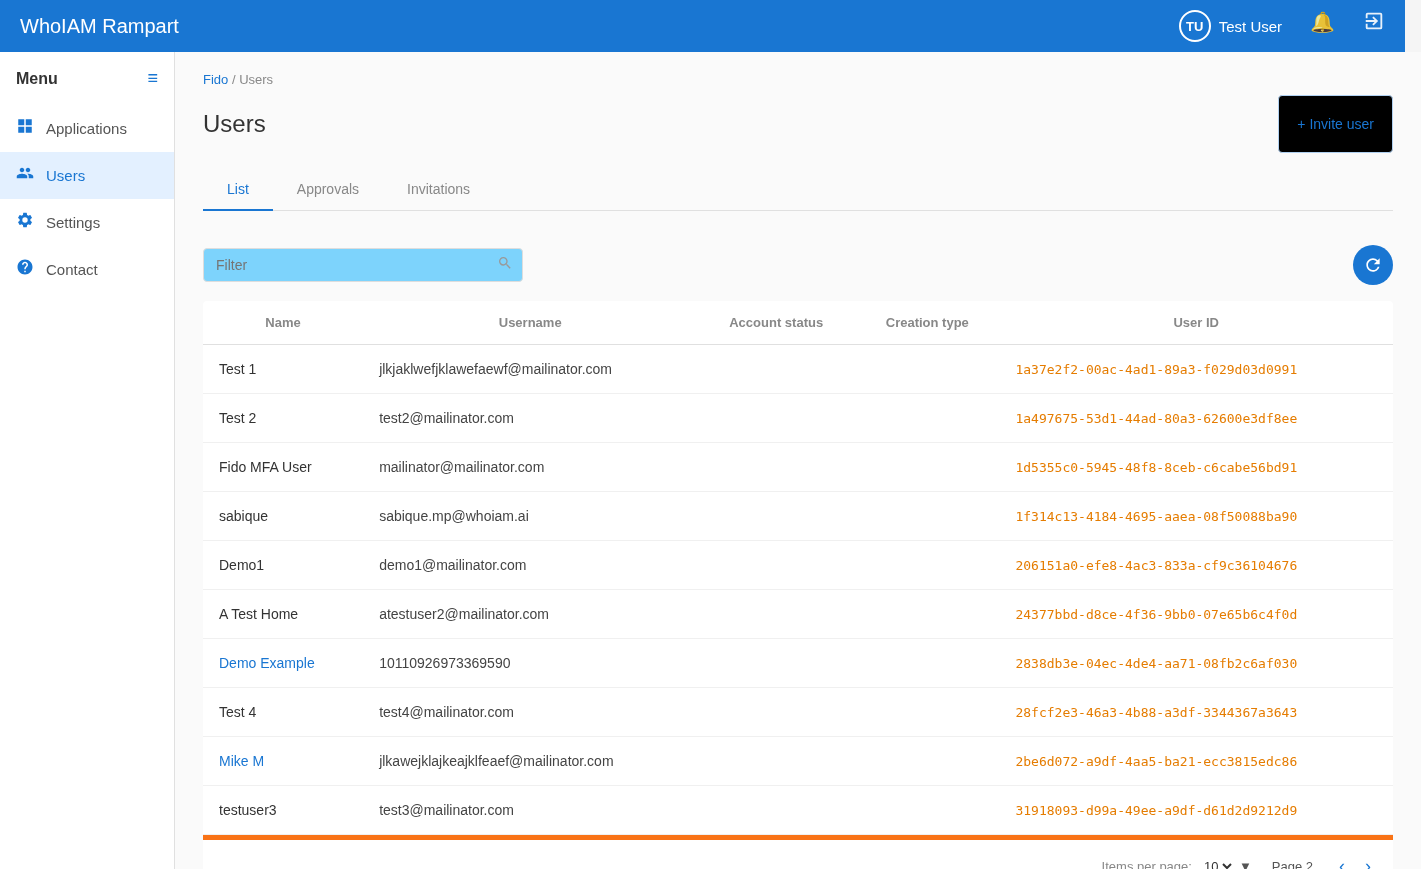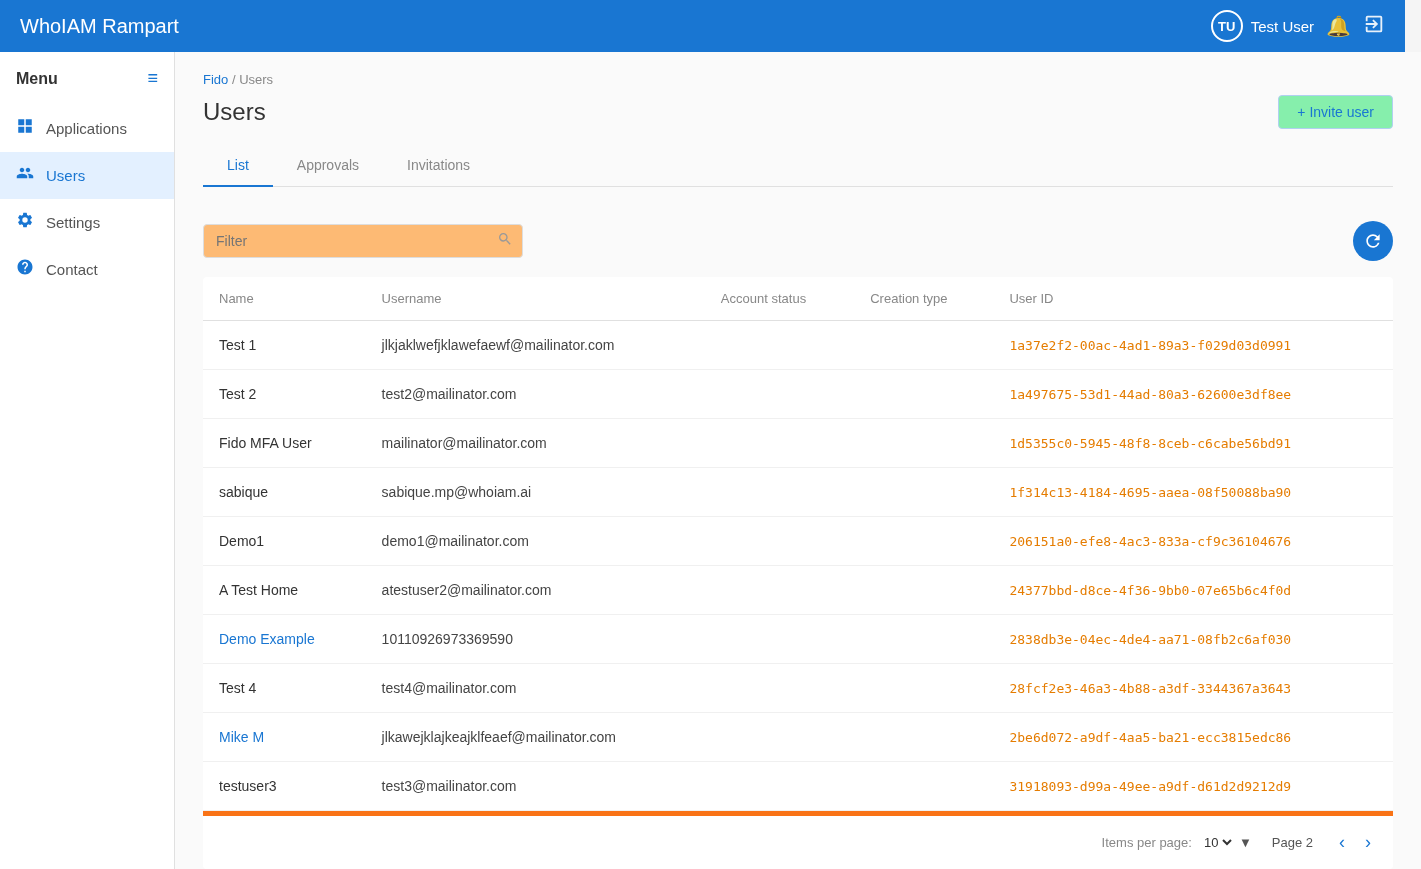--- a/index.html
+++ b/index.html
@@ -12,21 +12,21 @@
       height: 52px;
       display: flex;
       align-items: center;
       padding: 0 20px;
       justify-content: space-between;
       position: fixed;
       top: 0; left: 0; right: 16px;
       z-index: 100;
     }
     .header-title { font-size: 20px; font-weight: 500; }
-    .header-right { display: flex; align-items: center; gap: 12px; }
+    .header-right { display: flex; gap: 28px; }
     .header-user { display: flex; align-items: center; gap: 8px; }
     .header-avatar {
       width: 32px; height: 32px; border-radius: 50%;
       border: 2px solid white;
       display: flex; align-items: center; justify-content: center;
       font-size: 13px; font-weight: bold;
     }
     .header-username { font-size: 15px; }
     .header-icon { font-size: 20px; cursor: pointer; opacity: 0.9; }
 
@@ -67,24 +67,24 @@
 
     
     .breadcrumb { font-size: 13px; color: #888; margin-bottom: 8px; }
     .breadcrumb a { color: #1976d2; text-decoration: none; }
     .breadcrumb span { color: #888; }
 
     
     .page-header { display: flex; align-items: center; justify-content: space-between; margin-bottom: 16px; }
     .page-title { font-size: 24px; font-weight: 400; color: #333; }
     .invite-btn {
-      background: #86efac; color: #1976d2;
+      background: #000000; color: #1976d2;
       border: 1px solid #b0d0f0;
       border-radius: 4px;
-      padding: 8px 18px;
+      padding: 20px 18px;
       font-size: 14px;
       cursor: pointer;
       display: flex; align-items: center; gap: 6px;
       font-weight: 500;
     }
 
     
     .tabs { display: flex; border-bottom: 1px solid #e0e0e0; margin-bottom: 18px; }
     .tab {
       padding: 12px 24px;
@@ -105,21 +105,21 @@
       position: relative;
       width: 320px;
     }
     .filter-input {
       width: 100%;
       padding: 8px 36px 8px 12px;
       border: 1px solid #ddd;
       border-radius: 4px;
       font-size: 14px;
       outline: none;
-      background: #fdba74;
+      background: #7dd3fc;
     }
     .filter-search-icon {
       position: absolute; right: 10px; top: 50%; transform: translateY(-50%);
       color: #999; font-size: 16px;
     }
     .refresh-btn {
       width: 40px; height: 40px;
       background: #1976d2;
       border-radius: 50%;
       border: none;
@@ -128,22 +128,22 @@
       color: white;
       font-size: 18px;
     }
 
     
     .table-container { background: white; border-radius: 4px; overflow: hidden; }
     table { width: 100%; border-collapse: collapse; }
     thead tr { border-bottom: 1px solid #e0e0e0; }
     thead th {
       padding: 14px 16px;
-      text-align: left;
-      font-weight: 400;
+      text-align: center;
+      font-weight: 700;
       color: #888;
       font-size: 13px;
     }
     tbody tr { border-bottom: 1px solid #f0f0f0; }
     tbody td { padding: 16px 16px; font-size: 14px; }
     .td-name { color: #333; }
     .td-name.link { color: #1976d2; cursor: pointer; }
     .td-username { color: #444; }
     .td-userid { color: #e57c00; font-family: monospace; font-size: 13px; }
 

